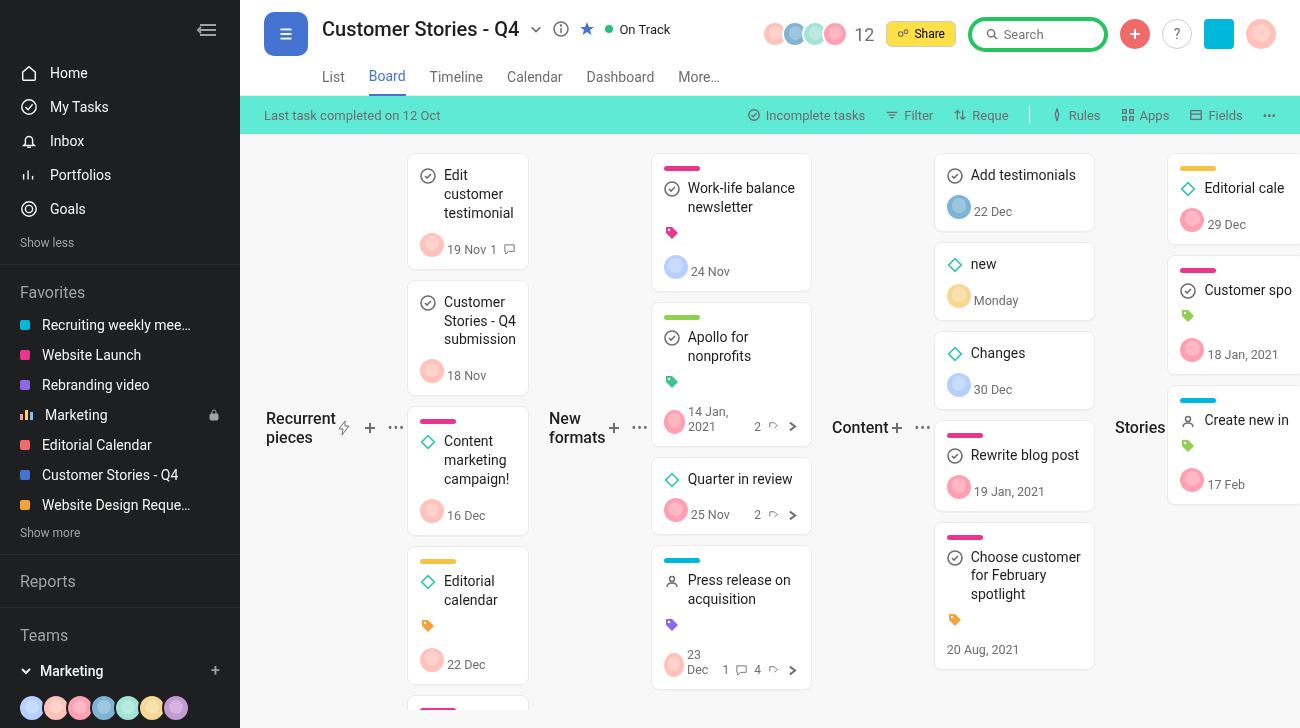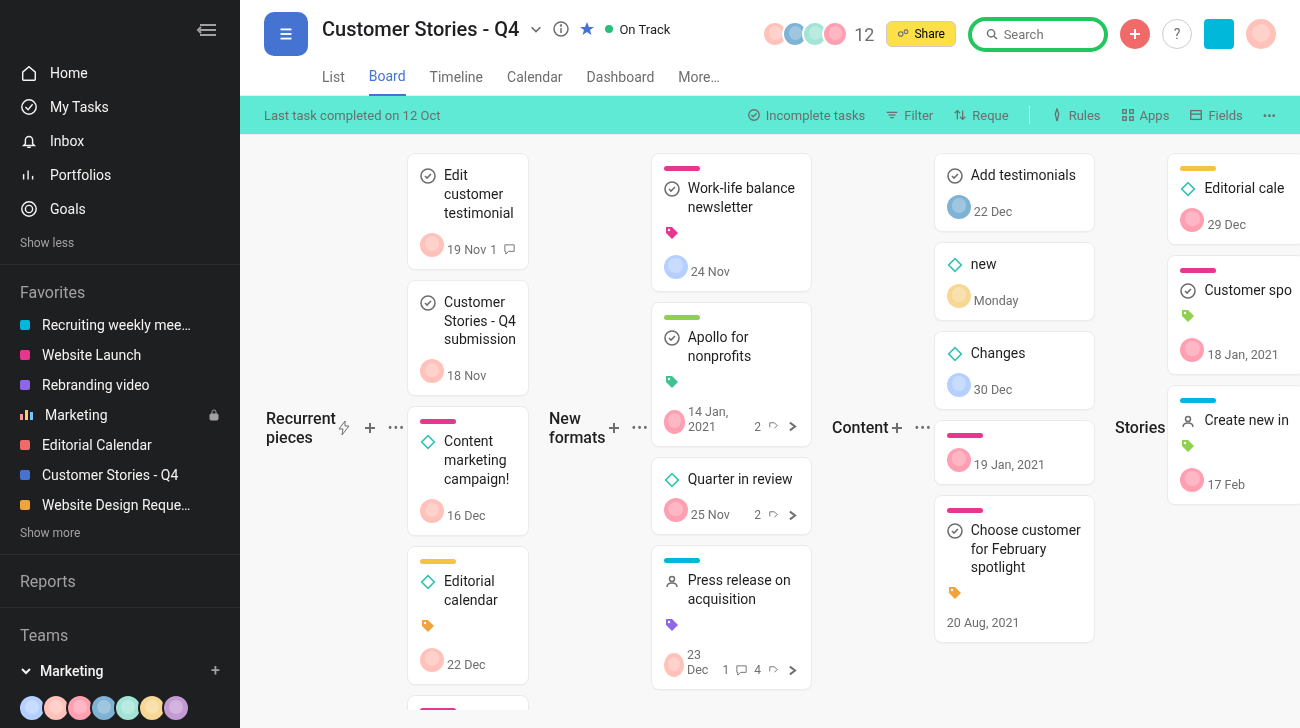--- a/index.html
+++ b/index.html
@@ -588,20 +588,27 @@
               <span class="card-title">Changes</span>
             </div>
             <div class="card-footer">
               <span class="av-sm av face c2"></span>
               <span class="date">30 Dec</span>
               <span class="card-meta"></span>
             </div>
           </div>
           <div class="card">
             <div class="pill" style="background:#e8368f"></div>
+            <div class="card-title-row">
+              <span class="task-circle "><svg viewBox="0 0 16 16" stroke-width="1.6">
+                  <circle cx="8" cy="8" r="7"></circle>
+                  <polyline points="5,8 7,10 11,6"></polyline>
+                </svg></span>
+              <span class="card-title">Rewrite blog post</span>
+            </div>
             <div class="card-footer">
               <span class="av-sm av face c5"></span>
               <span class="date">19 Jan, 2021</span>
               <span class="card-meta"></span>
             </div>
           </div>
           <div class="card">
             <div class="pill" style="background:#e8368f"></div>
             <div class="card-title-row">
               <span class="task-circle "><svg viewBox="0 0 16 16" stroke-width="1.6">

